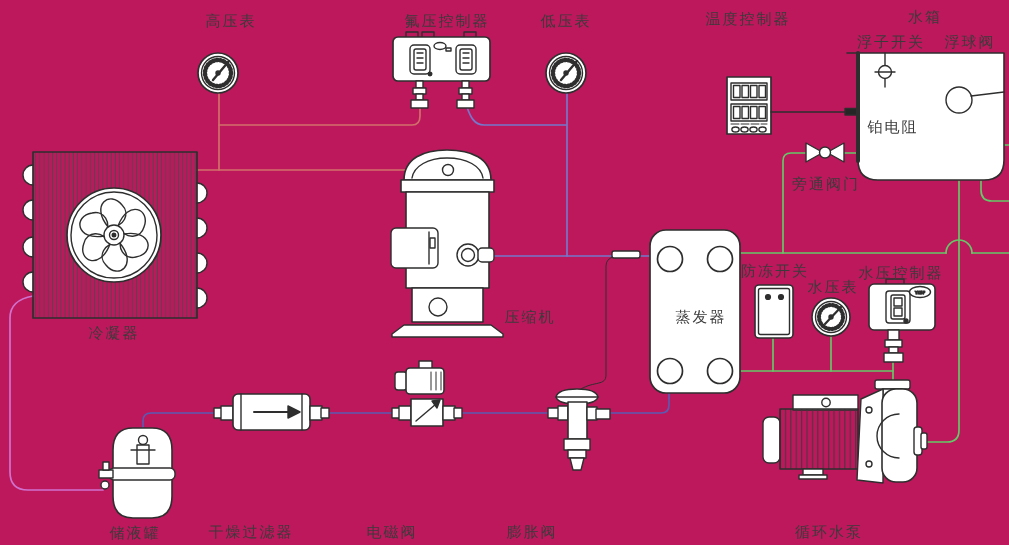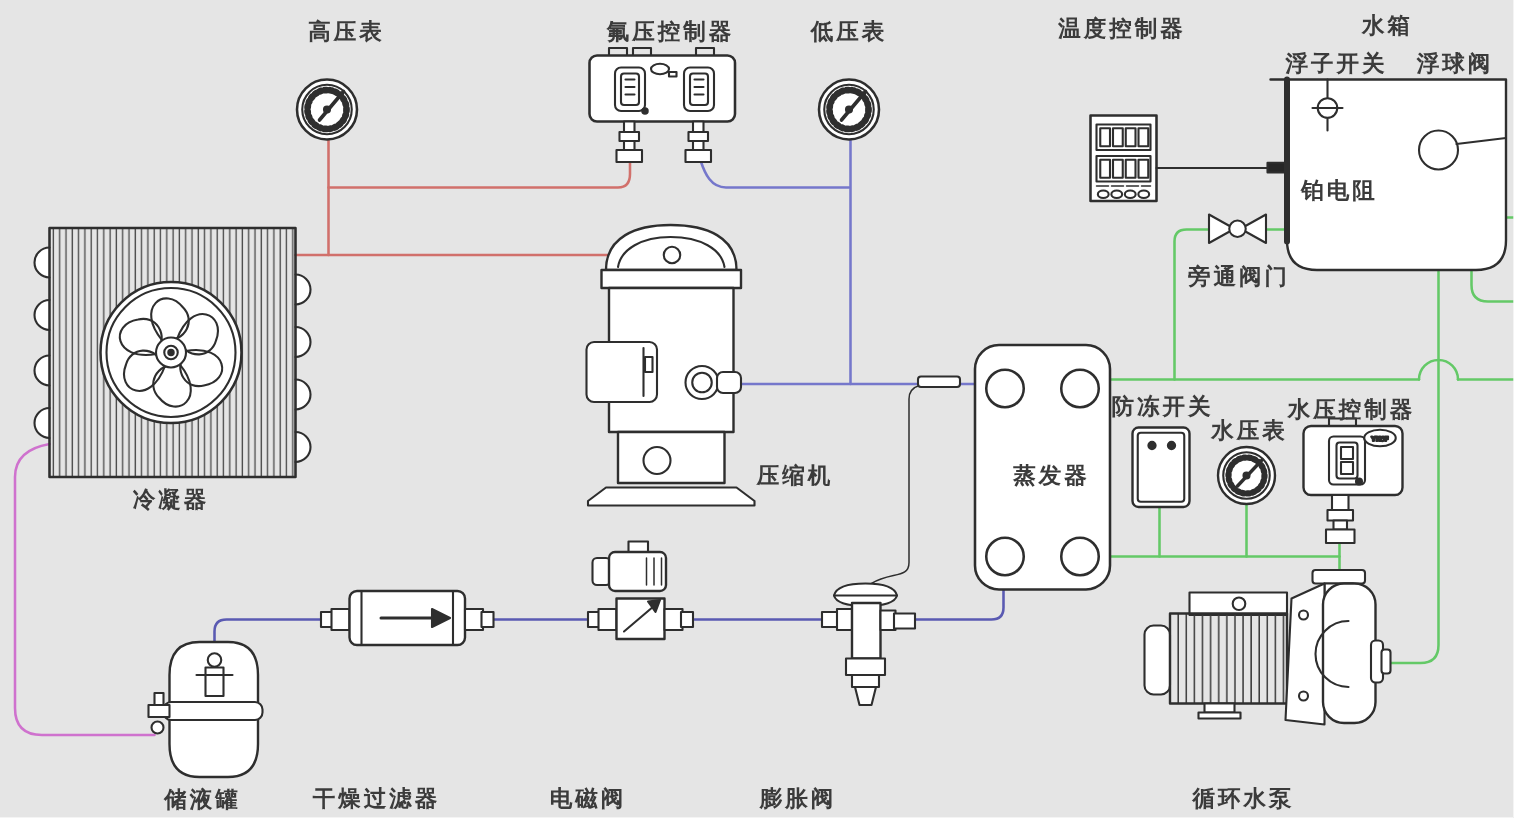--- a/index.html
+++ b/index.html
@@ -1,16 +1,16 @@
 <!DOCTYPE html>
 <html><head>
 <meta charset="utf-8">
 <style>
   html,body{margin:0;padding:0;background:#ffffff;}
-  .stage{width:1009px;height:545px;position:relative;background:#e5e5e5;overflow:hidden;font-weight:bold;}
+  .stage{width:1009px;height:545px;position:relative;background:#be185d;overflow:hidden;}
   svg{display:block;}
   .lbl{font-family:"DejaVu Sans",sans-serif;font-size:15px;fill:#3b3b3b;text-anchor:middle;letter-spacing:2px;}
   .lbl-sm{font-family:"DejaVu Sans",sans-serif;font-size:4px;fill:#2e2e2e;text-anchor:middle;letter-spacing:0;}
   .outline{stroke:#2e2e2e;fill:none;stroke-width:1.4;stroke-linecap:round;stroke-linejoin:round;}
   .pipe{fill:none;stroke-width:1.7;stroke-linecap:round;stroke-linejoin:round;}
   .thin{stroke-width:1;}
 </style>
 </head>
 <body>
 

